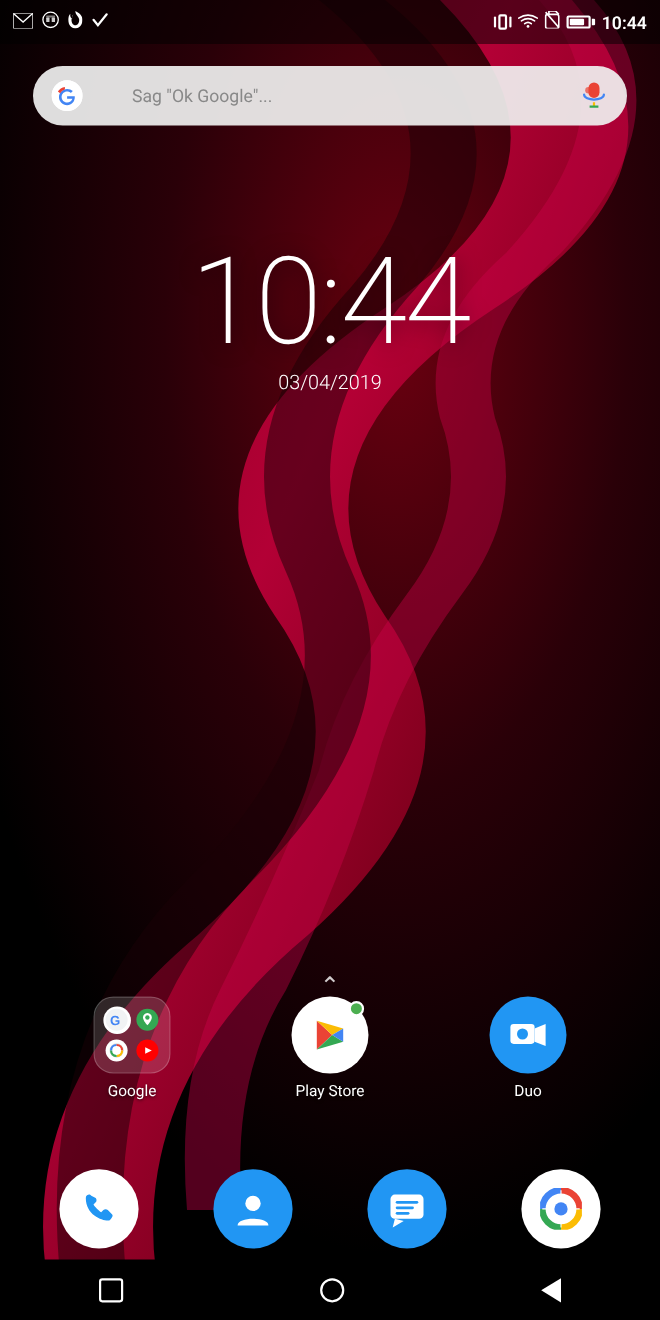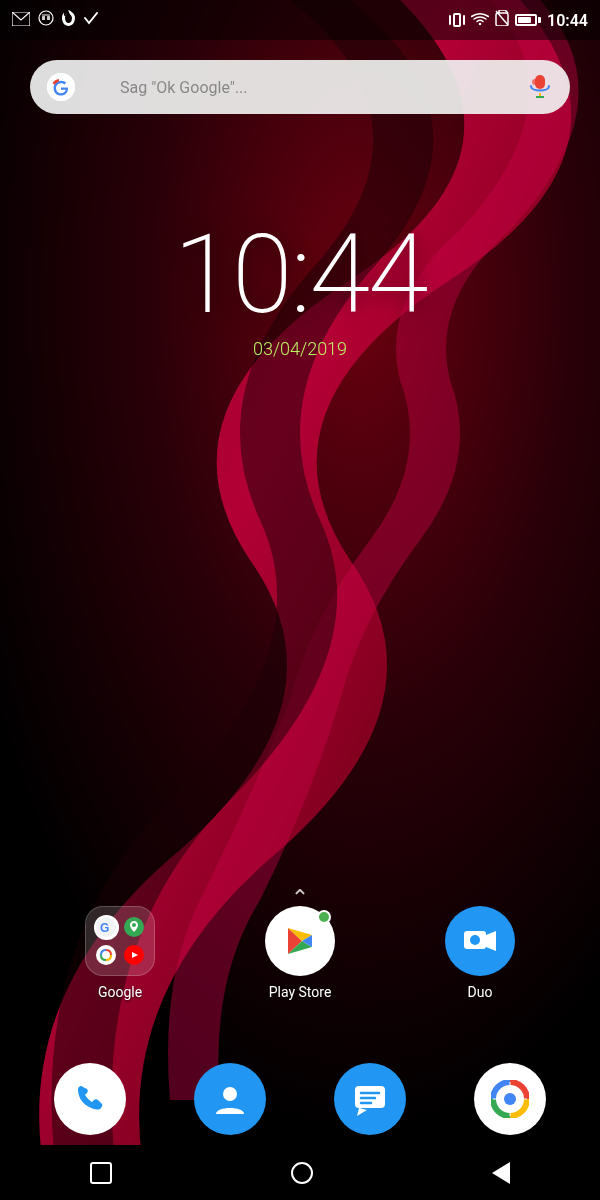--- a/index.html
+++ b/index.html
@@ -105,21 +105,21 @@
     }
     .clock-time {
       color: white;
       font-size: 110px;
       font-weight: 200;
       letter-spacing: -2px;
       line-height: 1;
       text-shadow: 0 2px 20px rgba(0,0,0,0.5);
     }
     .clock-date {
-      color: #bef264;
+      color: #ffffff;
       font-size: 18px;
       margin-top: 8px;
       font-weight: 300;
     }
 
     
     .app-row {
       position: absolute;
       bottom: 200px;
       left: 0; right: 0;

